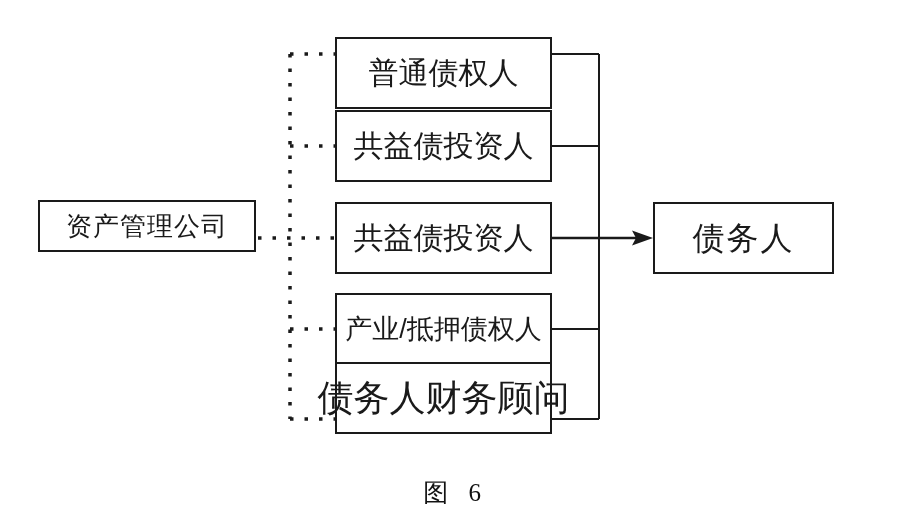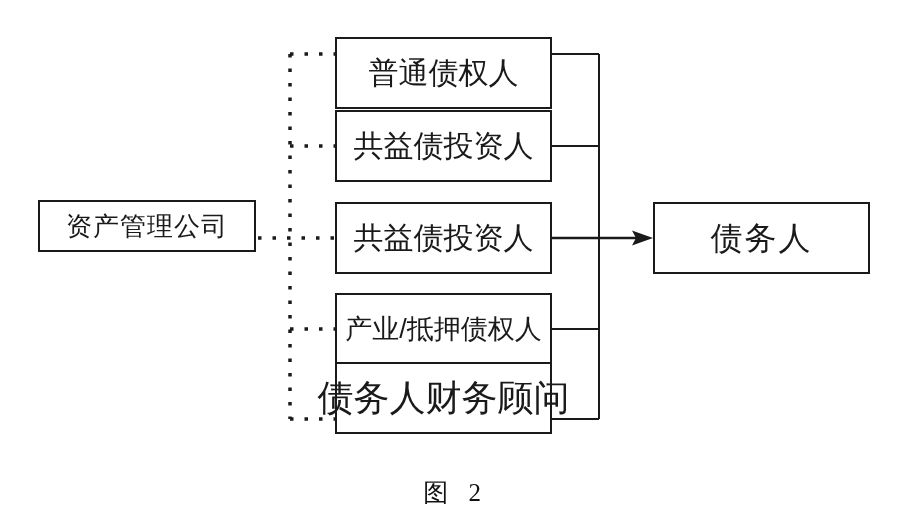--- a/index.html
+++ b/index.html
@@ -28,21 +28,21 @@
     white-space: nowrap;
     line-height: 1;
   }
   .node-source   { left: 38px;  top: 200px; width: 218px; height: 52px; font-size: 26px; letter-spacing: 1px; }
   .node-mid      { left: 335px; width: 217px; height: 72px; font-size: 30px; }
   .node-mid-0    { top: 18px; margin-top: 19px; }
   .node-mid-1    { top: 110px; }
   .node-mid-2    { top: 202px; }
   .node-mid-3    { top: 293px; font-size: 27px; }
   .node-mid-4    { top: 362px; font-size: 36px; }
-  .node-target   { left: 653px; top: 202px; width: 217px; height: 72px; font-size: 32px; letter-spacing: 2px; }
+  .node-target   { left: 653px; top: 202px; width: 181px; height: 72px; font-size: 32px; letter-spacing: 2px; }
   .caption {
     position: absolute;
     left: 0; top: 476px;
     width: 904px;
     text-align: center;
     font-family: "Liberation Serif", "DejaVu Serif", serif;
     font-size: 25px;
     color: #111111;
     word-spacing: 14px;
   }
@@ -91,15 +91,15 @@
     <span>产业/抵押债权人</span>
   </div>
   <div class="node node-mid node-mid-4">
     <span>债务人财务顾问</span>
   </div>
 
   <div class="node node-target">
     <span>债务人</span>
   </div>
 
-  <div class="caption">图 2</div>
+  <div class="caption">图 6</div>
 
 </div>
 
 </body></html>

